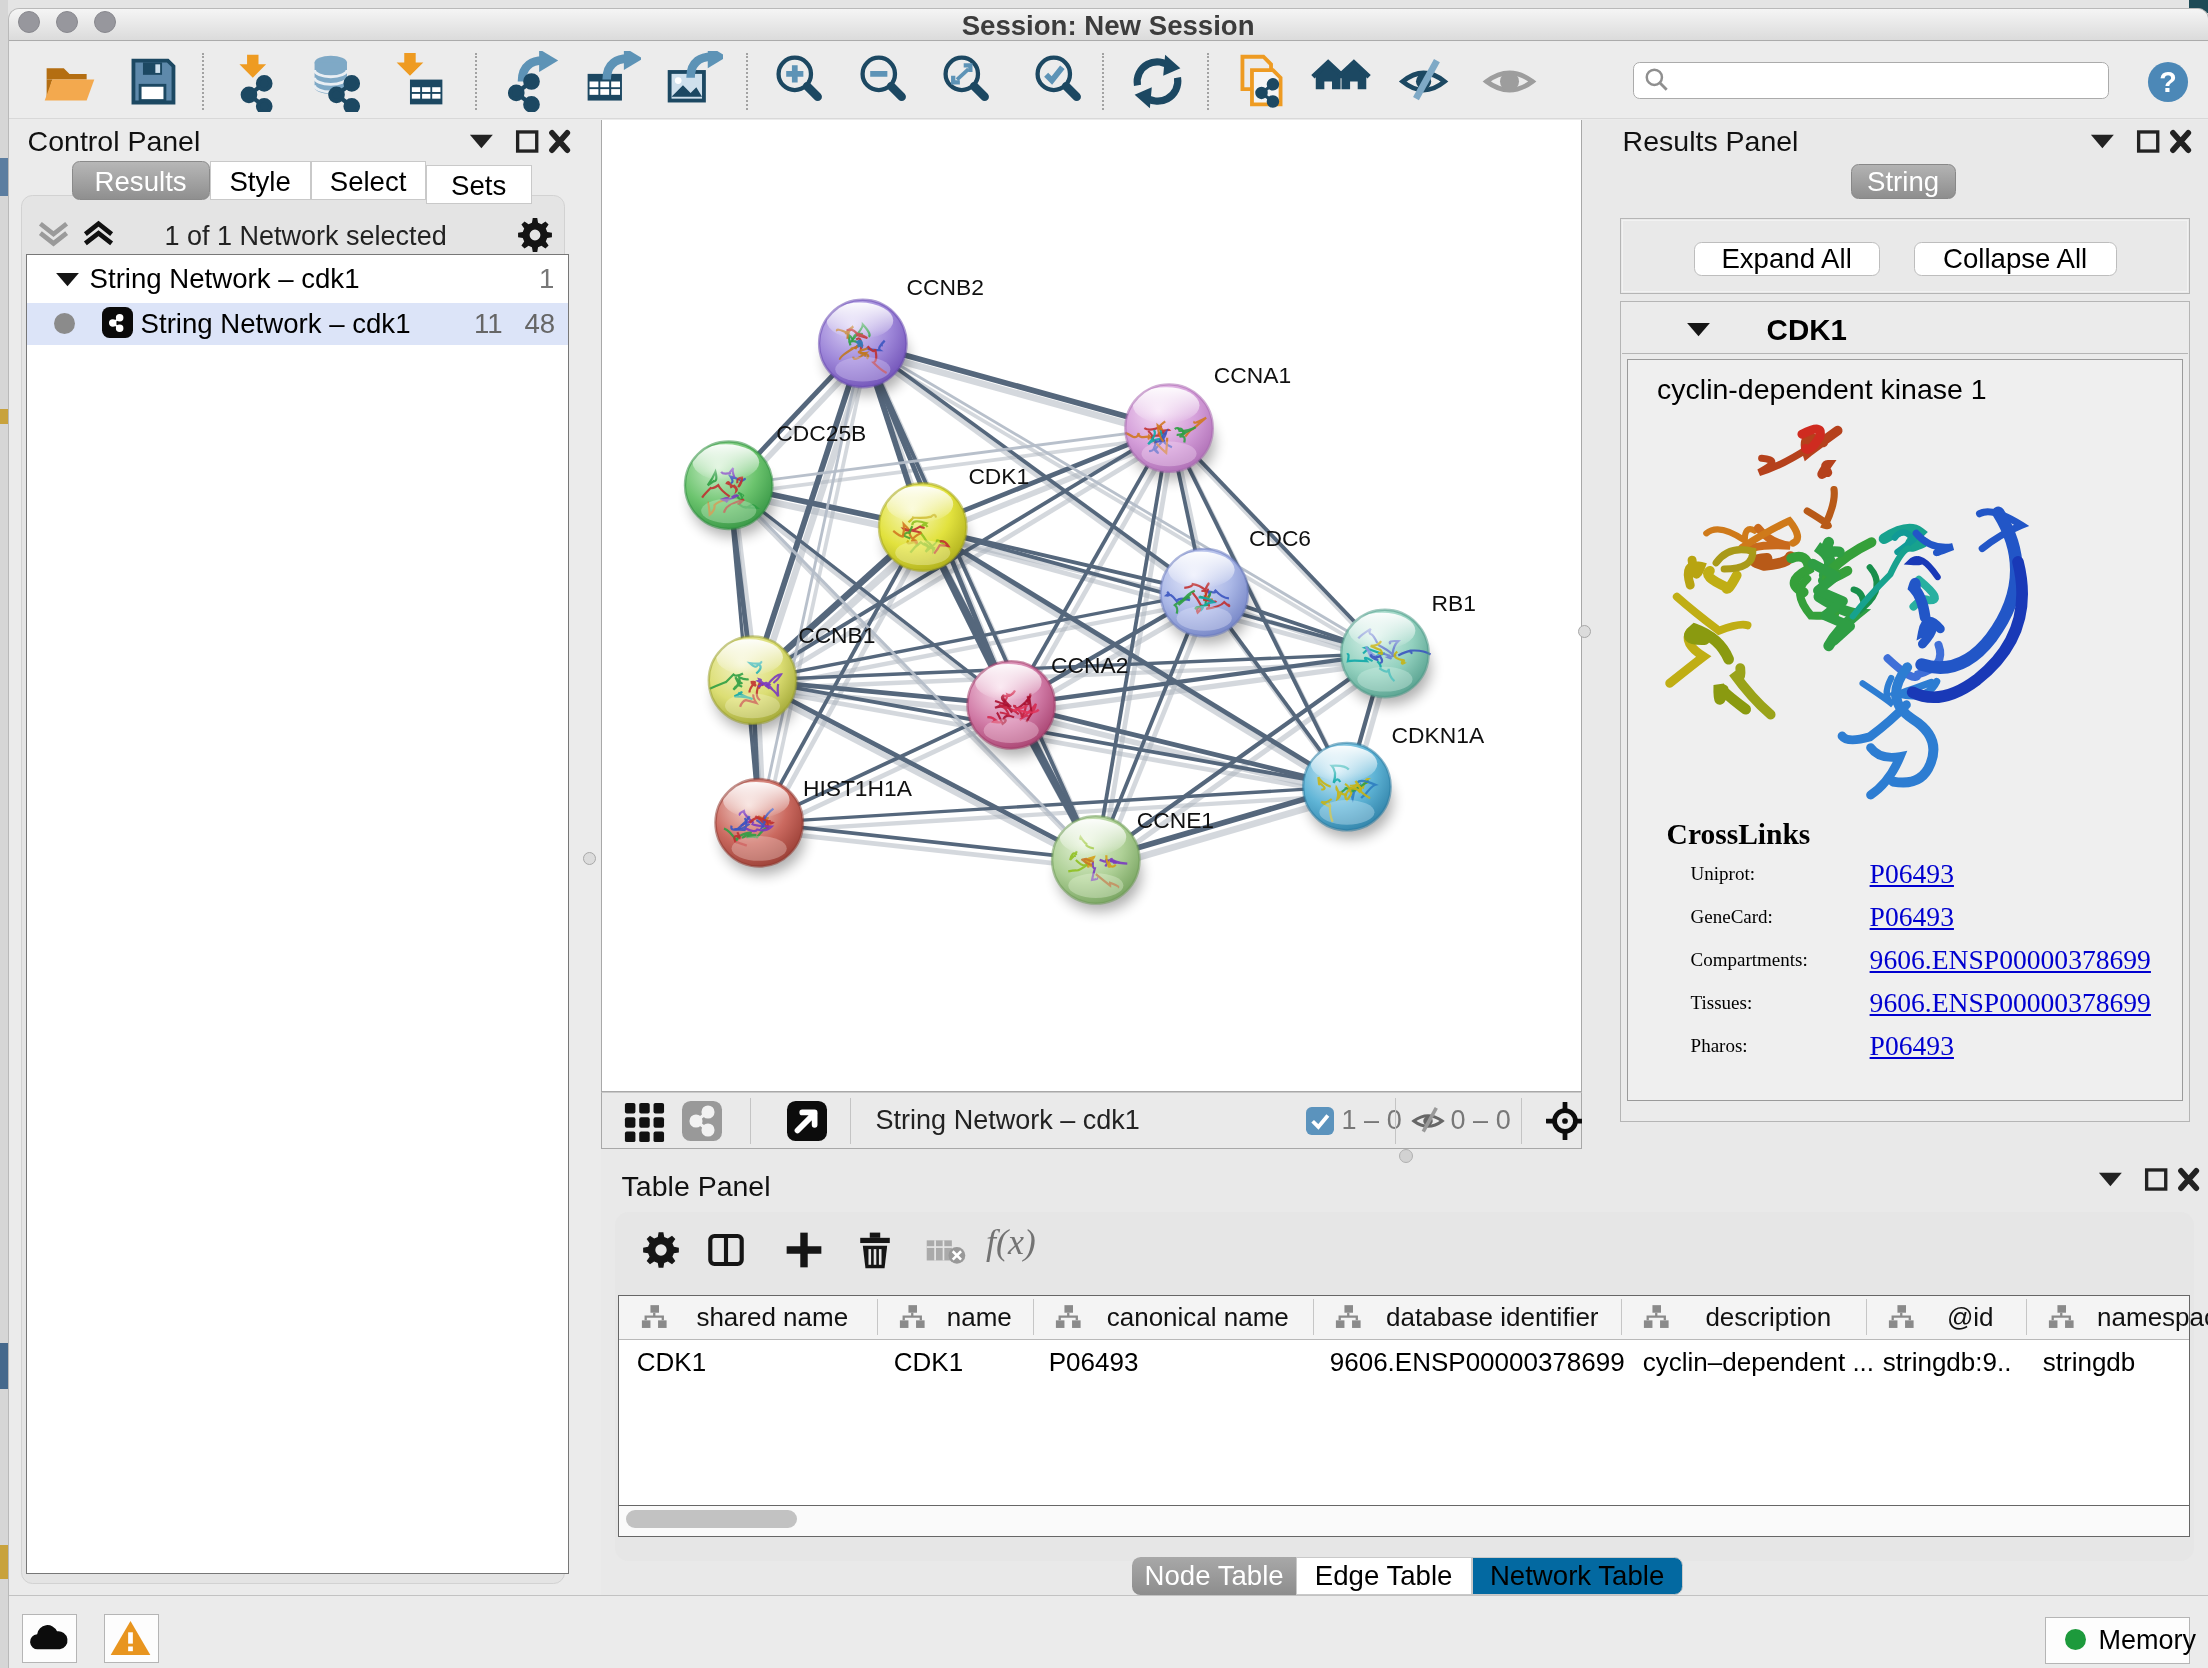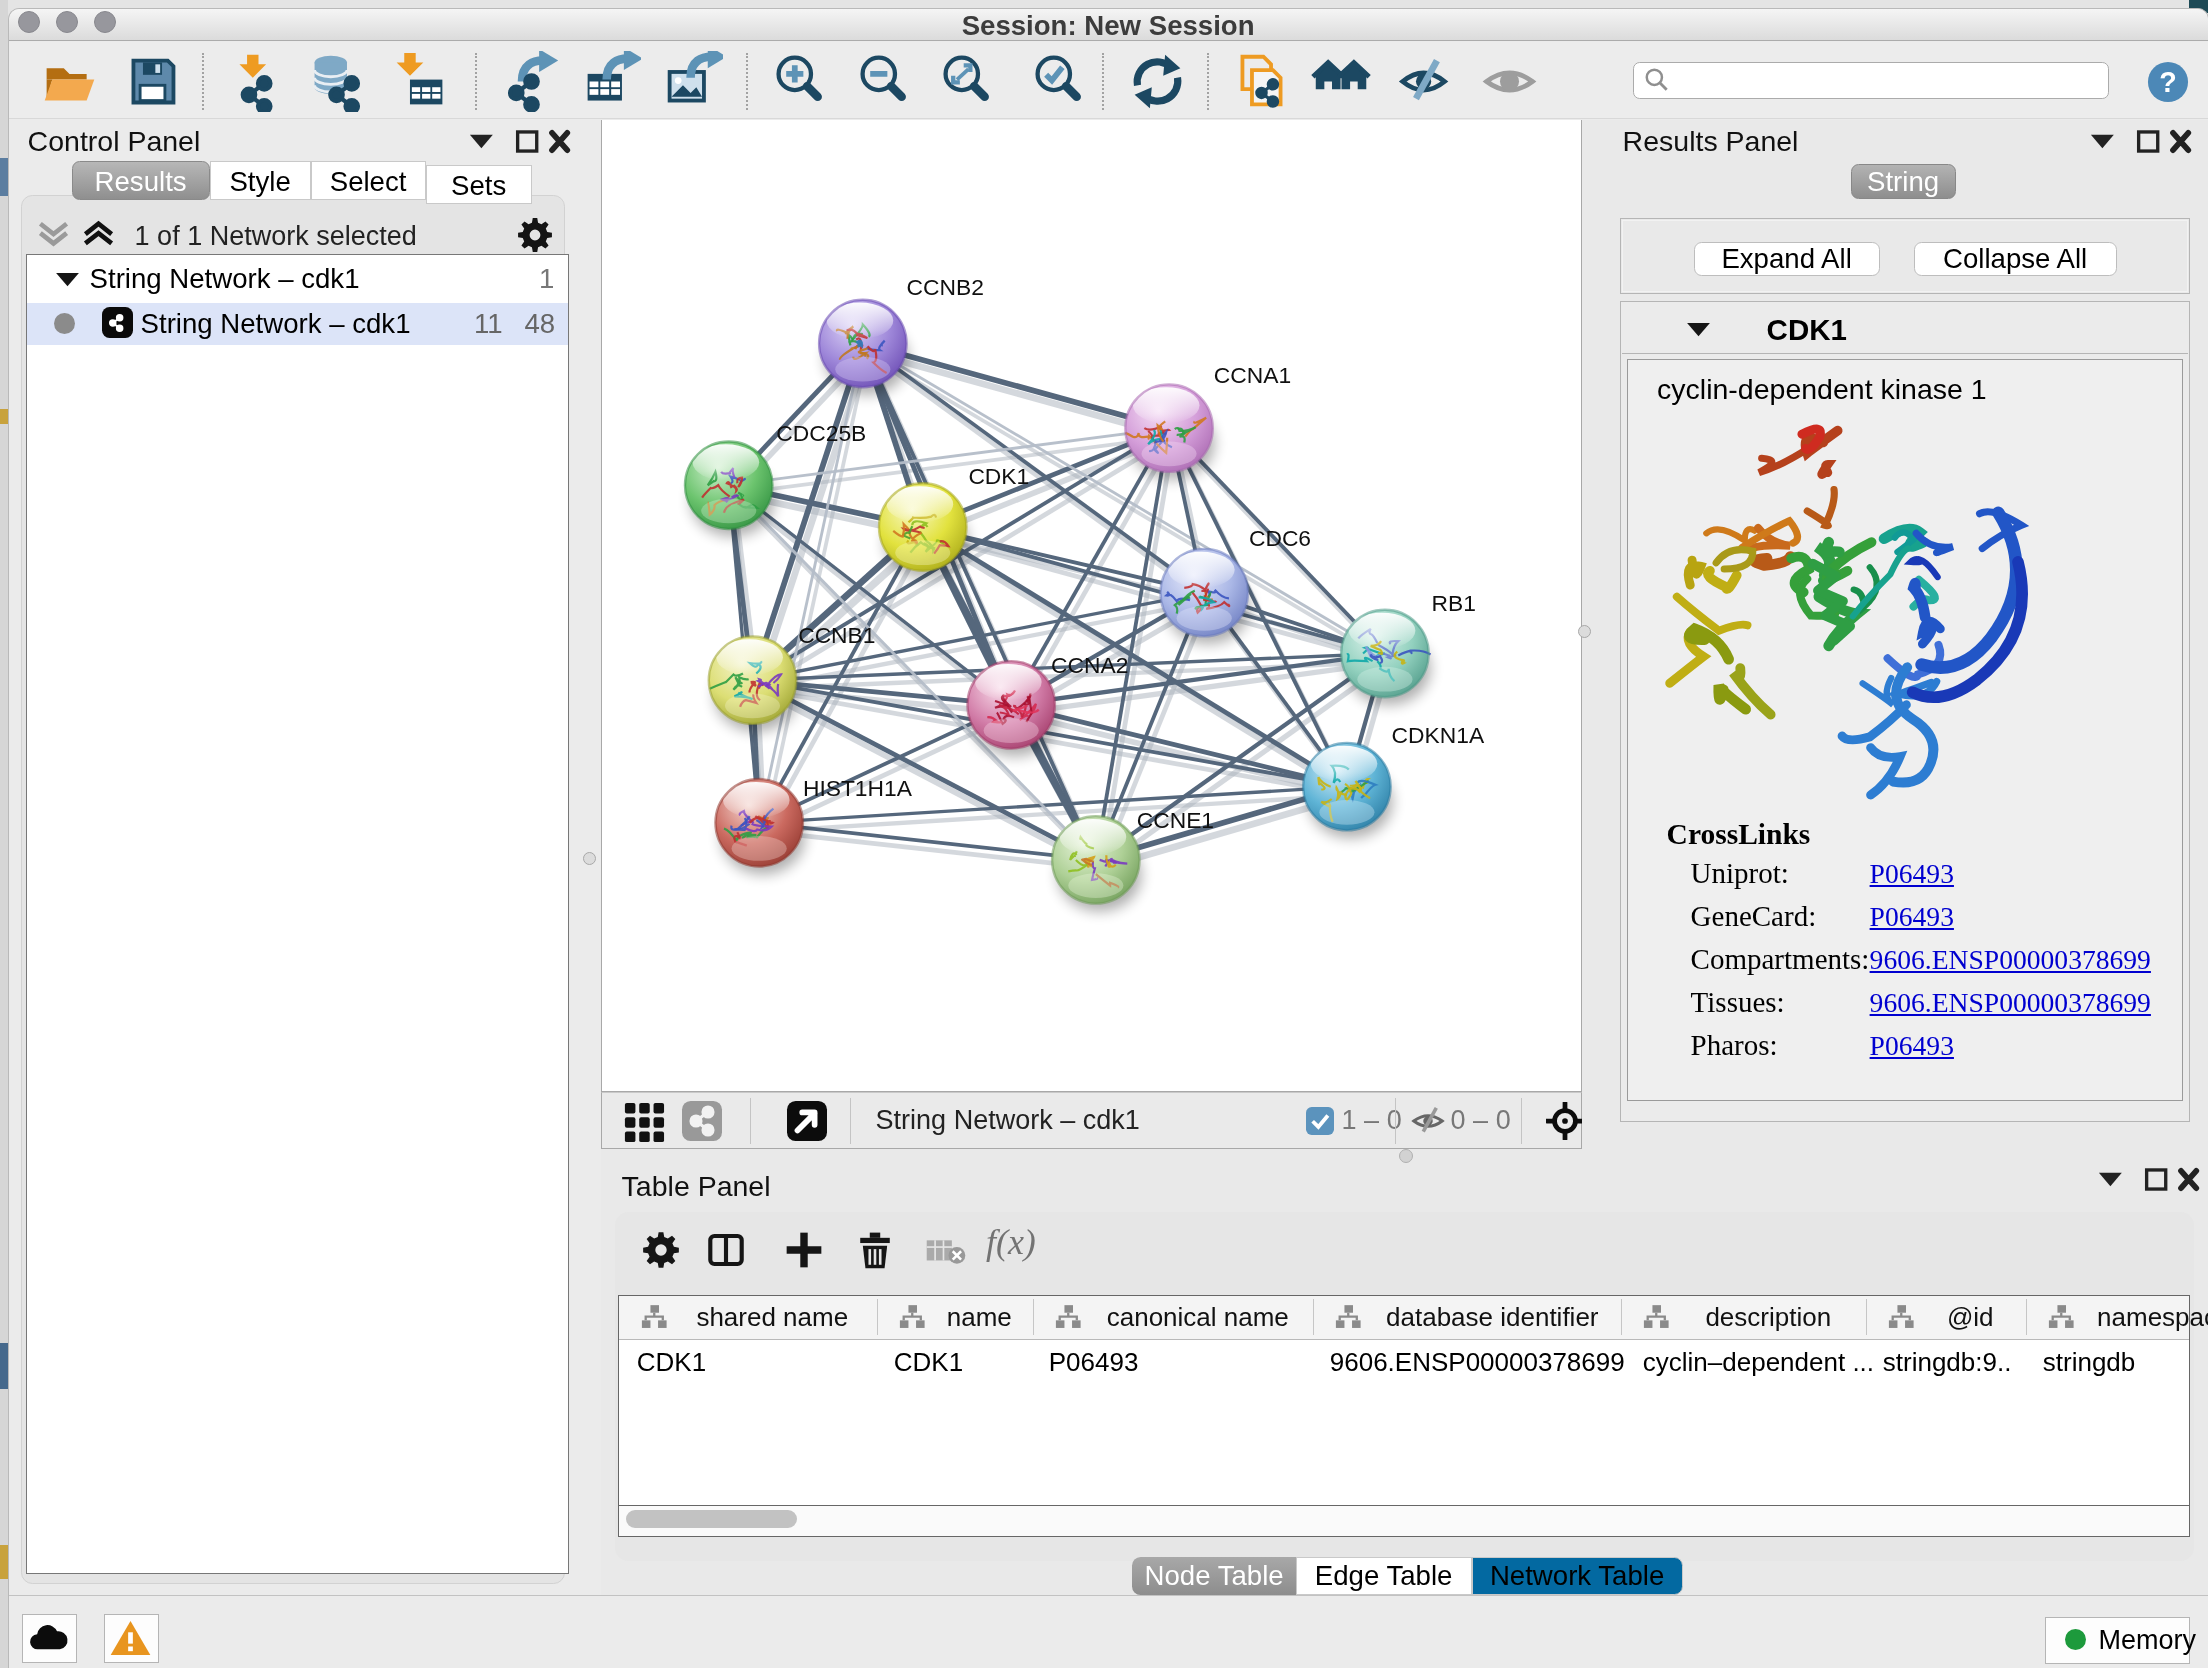--- a/index.html
+++ b/index.html
@@ -223,21 +223,21 @@
         <svg style="position:absolute;left:27px;top:100px" width="95" height="30" viewBox="0 0 100 32">
           <g fill="none" stroke="#9a9a9a" stroke-width="5">
             <path d="M4 4 L18 15 L32 4"></path>
             <path d="M4 14 L18 25 L32 14"></path>
           </g>
           <g fill="none" stroke="#111" stroke-width="5">
             <path d="M52 15 L66 4 L80 15"></path>
             <path d="M52 25 L66 14 L80 25"></path>
           </g>
         </svg>
-        <div style="position:absolute;left:126px;top:101px;width:342px;text-align:left;font-size:27px;color:#222">1 of 1 Network selected</div>
+        <div style="position:absolute;left:126px;top:101px;width:342px;text-align:center;font-size:27px;color:#222">1 of 1 Network selected</div>
         <svg style="position:absolute;left:508px;top:97px" width="36" height="36" viewBox="0 0 40 40">
           <path d="M33.6 16.6 L38.8 17.5 L38.8 22.5 L33.6 23.4 L32.0 27.2 L35.1 31.6 L31.6 35.1 L27.2 32.0 L23.4 33.6 L22.5 38.8 L17.5 38.8 L16.6 33.6 L12.8 32.0 L8.4 35.1 L4.9 31.6 L8.0 27.2 L6.4 23.4 L1.2 22.5 L1.2 17.5 L6.4 16.6 L8.0 12.8 L4.9 8.4 L8.4 4.9 L12.8 8.0 L16.6 6.4 L17.5 1.2 L22.5 1.2 L23.4 6.4 L27.2 8.0 L31.6 4.9 L35.1 8.4 L32.0 12.8 Z M26.0 20 A6 6 0 1 0 14.0 20 A6 6 0 1 0 26.0 20 Z" fill="#141414" fill-rule="evenodd"></path>
         </svg>
         <div id="cplist">
           <div class="listrow" style="top:7.6px">
             <svg style="position:absolute;left:28.5px;top:8.6px" width="25" height="19" viewBox="0 0 26 20">
               <path d="M1 2 L25 2 L13 16 Z" fill="#151515"></path>
             </svg>
             <span style="position:absolute;left:63px;top:1px">String Network – cdk1</span>
             <span style="position:absolute;right:13.3px;top:1px;color:#777">1</span>
@@ -722,21 +722,21 @@
             <path d="M325 295 Q295 306 288 308 Q320 316 331 294" fill="none" stroke="#2d7dd2" stroke-width="8" stroke-linecap="round"></path>
             <path d="M276 268 Q307 297 310 286 Q342 277 333 253" fill="none" stroke="#3f6fd8" stroke-width="9" stroke-linecap="round"></path>
             <path d="M297 320 Q280 338 256 356 Q231 363 225 355" fill="none" stroke="#2d7dd2" stroke-width="10" stroke-linecap="round"></path>
             <path d="M257 368 Q267 382 290 378 Q278 407 257 421" fill="none" stroke="#2d7dd2" stroke-width="10" stroke-linecap="round"></path>
             <path d="M400 105 q44 70 -8 140 q-34 44 -78 30" fill="none" stroke="#2256c7" stroke-width="14" stroke-linecap="round"></path>
             <path d="M422 160 q20 80 -46 132 q-40 30 -72 14" fill="none" stroke="#1939b7" stroke-width="13" stroke-linecap="round"></path>
             <path d="M298 278 q-28 36 6 58 q32 20 20 50 q-10 26 -42 20" fill="none" stroke="#2d7dd2" stroke-width="11" stroke-linecap="round"></path>
             <path d="M192 162 l26 14 l-20 16 l28 12 l-20 16 l28 12 l-18 16" fill="none" stroke="#2f9e44" stroke-width="11" stroke-linecap="round" stroke-linejoin="round"></path>
           </svg>
           <div class="serif" style="position:absolute;left:39px;top:458px;font-size:29.5px;font-weight:bold">CrossLinks</div>
-          <div class="serif" style="position:absolute;left:63px;top:492px;font-size:29px;line-height:43px">Uniprot:<br>GeneCard:<br>Compartments:<br>Tissues:<br>Pharos:</div>
+          <div class="serif" style="position:absolute;left:63px;top:492px;font-size:19px;line-height:43px">Uniprot:<br>GeneCard:<br>Compartments:<br>Tissues:<br>Pharos:</div>
           <div class="serif link" style="position:absolute;left:242px;top:492px;font-size:27.6px;line-height:43px">P06493<br>P06493<br>9606.ENSP00000378699<br>9606.ENSP00000378699<br>P06493</div>
         </div>
       </div>
 <div id="tp">
         <div id="tp-title">Table Panel</div>
         <svg style="position:absolute;left:1496px;top:4.8px" width="105" height="25" viewBox="0 0 110 26">
           <path d="M2 6 L26 6 L14 20 Z" fill="#222"></path>
           <rect x="52" y="3" width="20" height="20" fill="none" stroke="#222" stroke-width="3.5"></rect>
           <path d="M88 4 L104 22 M104 4 L88 22" stroke="#222" stroke-width="6" stroke-linecap="round"></path>
         </svg>

